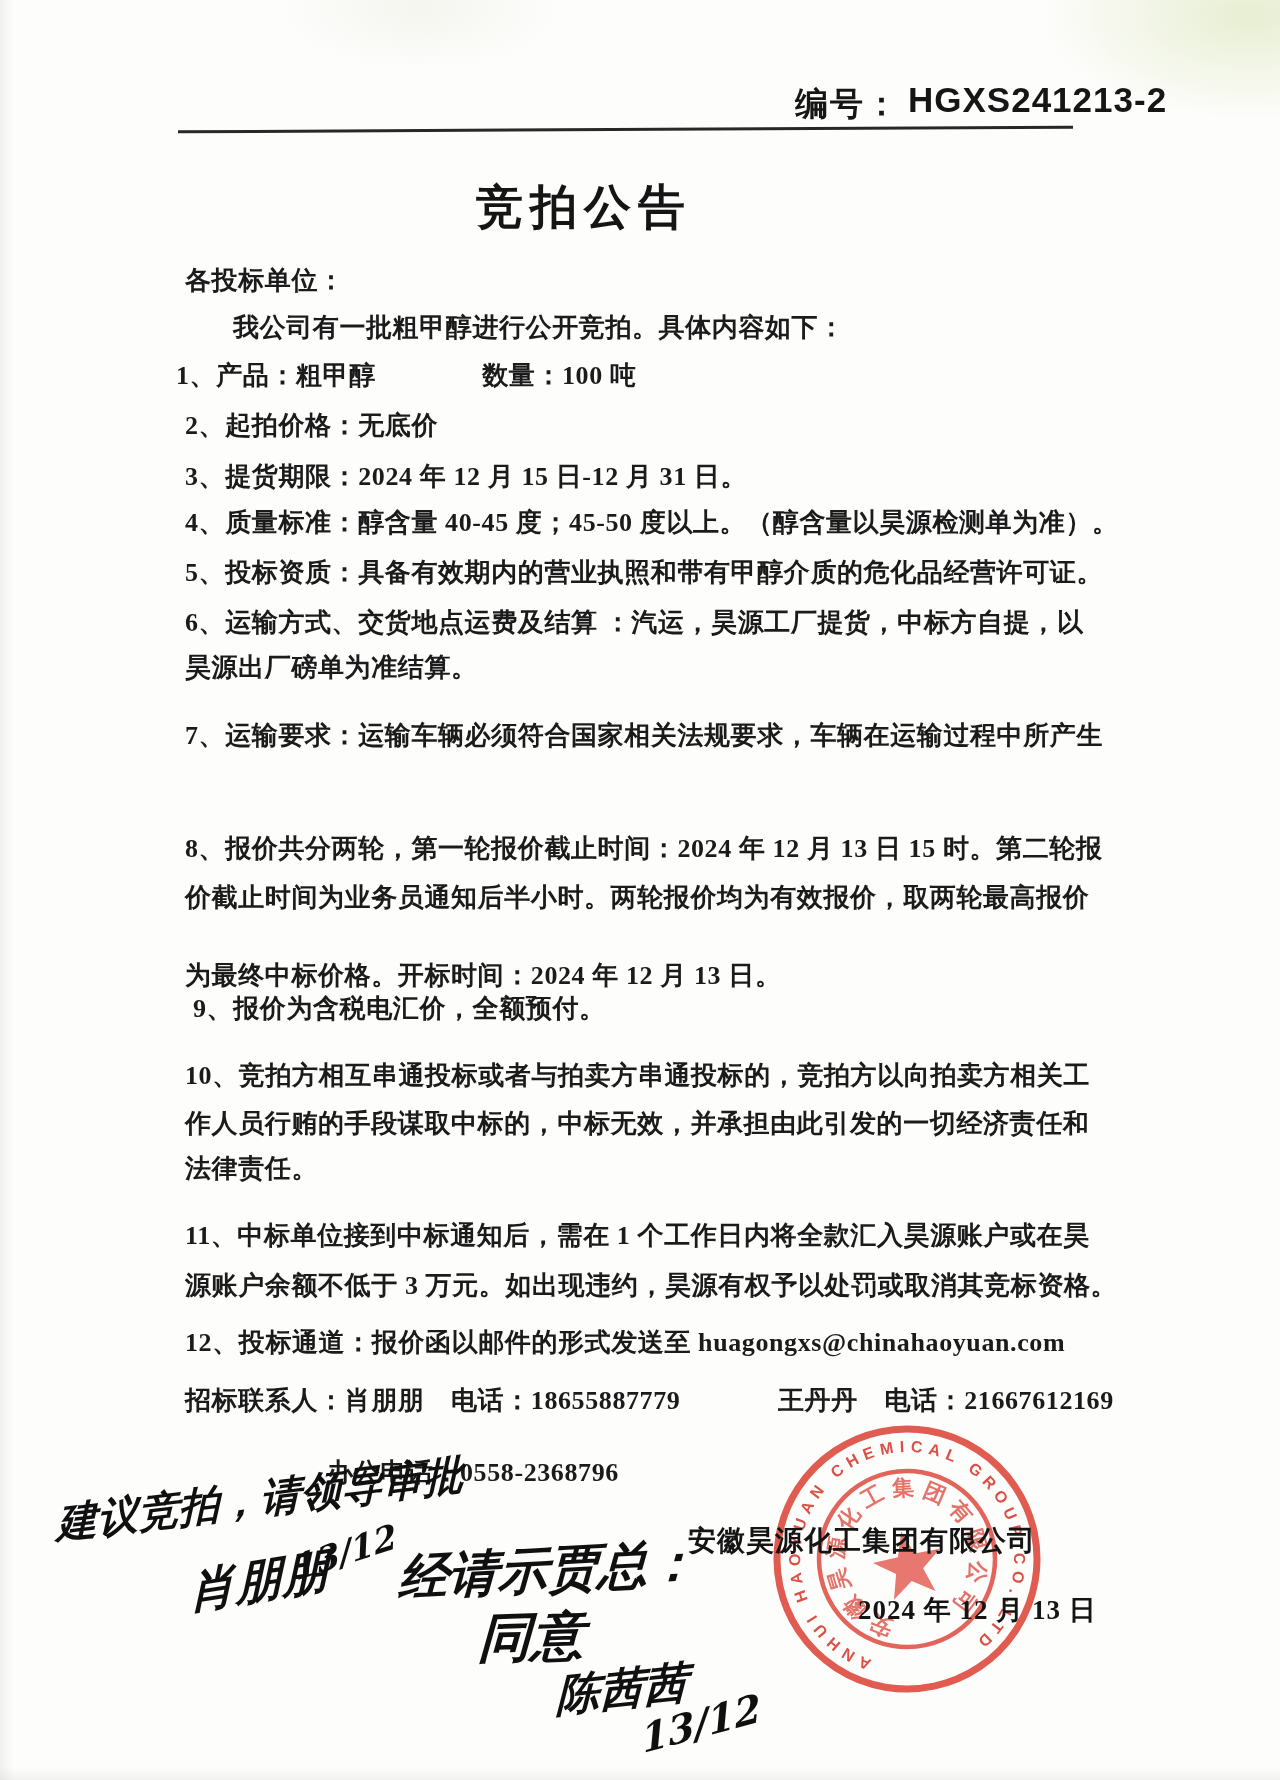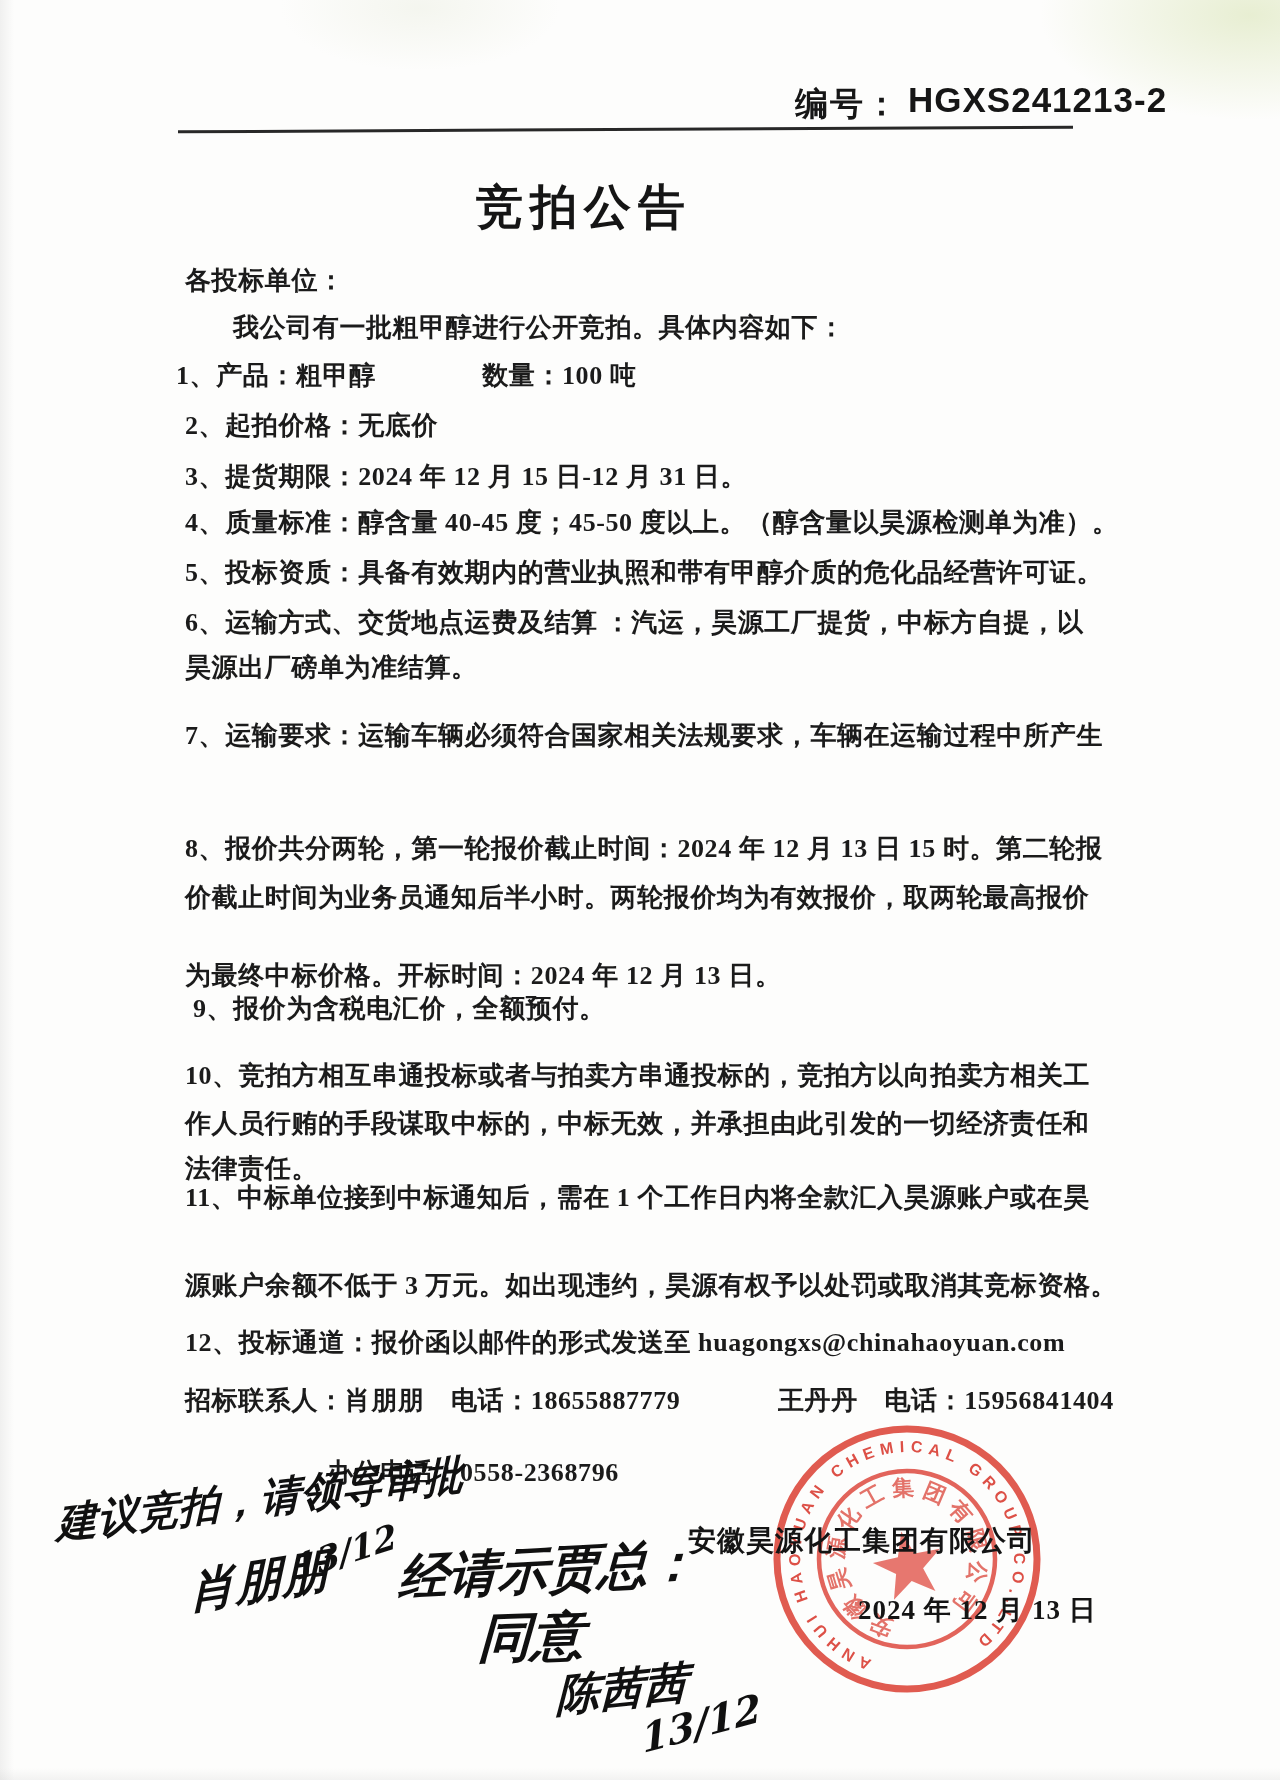--- a/index.html
+++ b/index.html
@@ -75,25 +75,25 @@
   <div class="bline" style="left:185px;top:605px;">6、运输方式、交货地点运费及结算 ：汽运，昊源工厂提货，中标方自提，以</div>
   <div class="bline" style="left:185px;top:650px;">昊源出厂磅单为准结算。</div>
   <div class="bline" style="left:185px;top:718px;">7、运输要求：运输车辆必须符合国家相关法规要求，车辆在运输过程中所产生</div>
   <div class="bline" style="left:185px;top:831px;">8、报价共分两轮，第一轮报价截止时间：2024 年 12 月 13 日 15 时。第二轮报</div>
   <div class="bline" style="left:185px;top:880px;">价截止时间为业务员通知后半小时。两轮报价均为有效报价，取两轮最高报价</div>
   <div class="bline" style="left:185px;top:958px;">为最终中标价格。开标时间：2024 年 12 月 13 日。</div>
   <div class="bline" style="left:185px;top:991px;margin-left:8px;">9、报价为含税电汇价，全额预付。</div>
   <div class="bline" style="left:185px;top:1058px;">10、竞拍方相互串通投标或者与拍卖方串通投标的，竞拍方以向拍卖方相关工</div>
   <div class="bline" style="left:185px;top:1106px;">作人员行贿的手段谋取中标的，中标无效，并承担由此引发的一切经济责任和</div>
   <div class="bline" style="left:185px;top:1151px;">法律责任。</div>
-  <div class="bline" style="left:185px;top:1180px;">11、中标单位接到中标通知后，需在 1 个工作日内将全款汇入昊源账户或在昊</div>
+  <div class="bline" style="left:185px;top:1218px;">11、中标单位接到中标通知后，需在 1 个工作日内将全款汇入昊源账户或在昊</div>
   <div class="bline" style="left:185px;top:1268px;">源账户余额不低于 3 万元。如出现违约，昊源有权予以处罚或取消其竞标资格。</div>
   <div class="bline" style="left:185px;top:1325px;">12、投标通道：报价函以邮件的形式发送至 huagongxs@chinahaoyuan.com</div>
   <div class="bline" style="left:185px;top:1383px;">招标联系人：肖朋朋　电话：18655887779</div>
-  <div class="bline" style="left:778px;top:1383px;">王丹丹　电话：15956841404</div>
+  <div class="bline" style="left:778px;top:1383px;">王丹丹　电话：21667612169</div>
   <div class="bline" style="left:327px;top:1455px;">办公电话：0558-2368796</div>
 
   <svg class="stamp" viewBox="0 0 300 300">
     <g transform="rotate(-12 150 150)" fill="none">
       <circle cx="150" cy="150" r="130" stroke="#dc3b2f" stroke-width="7" opacity="0.9"></circle>
       <circle cx="150" cy="150" r="88" stroke="#dc3b2f" stroke-width="4.5" opacity="0.85"></circle>
       <path id="ringEn" d="M150,257 a107,107 0 1 1 0.2,0" fill="none"></path>
       <text font-family="Liberation Sans, DejaVu Sans, sans-serif" font-size="16" font-weight="700" fill="#d93228" opacity="0.92">
         <textPath href="#ringEn" startOffset="58" textLength="560">ANHUI HAOYUAN CHEMICAL GROUP CO.,LTD</textPath>
       </text>

